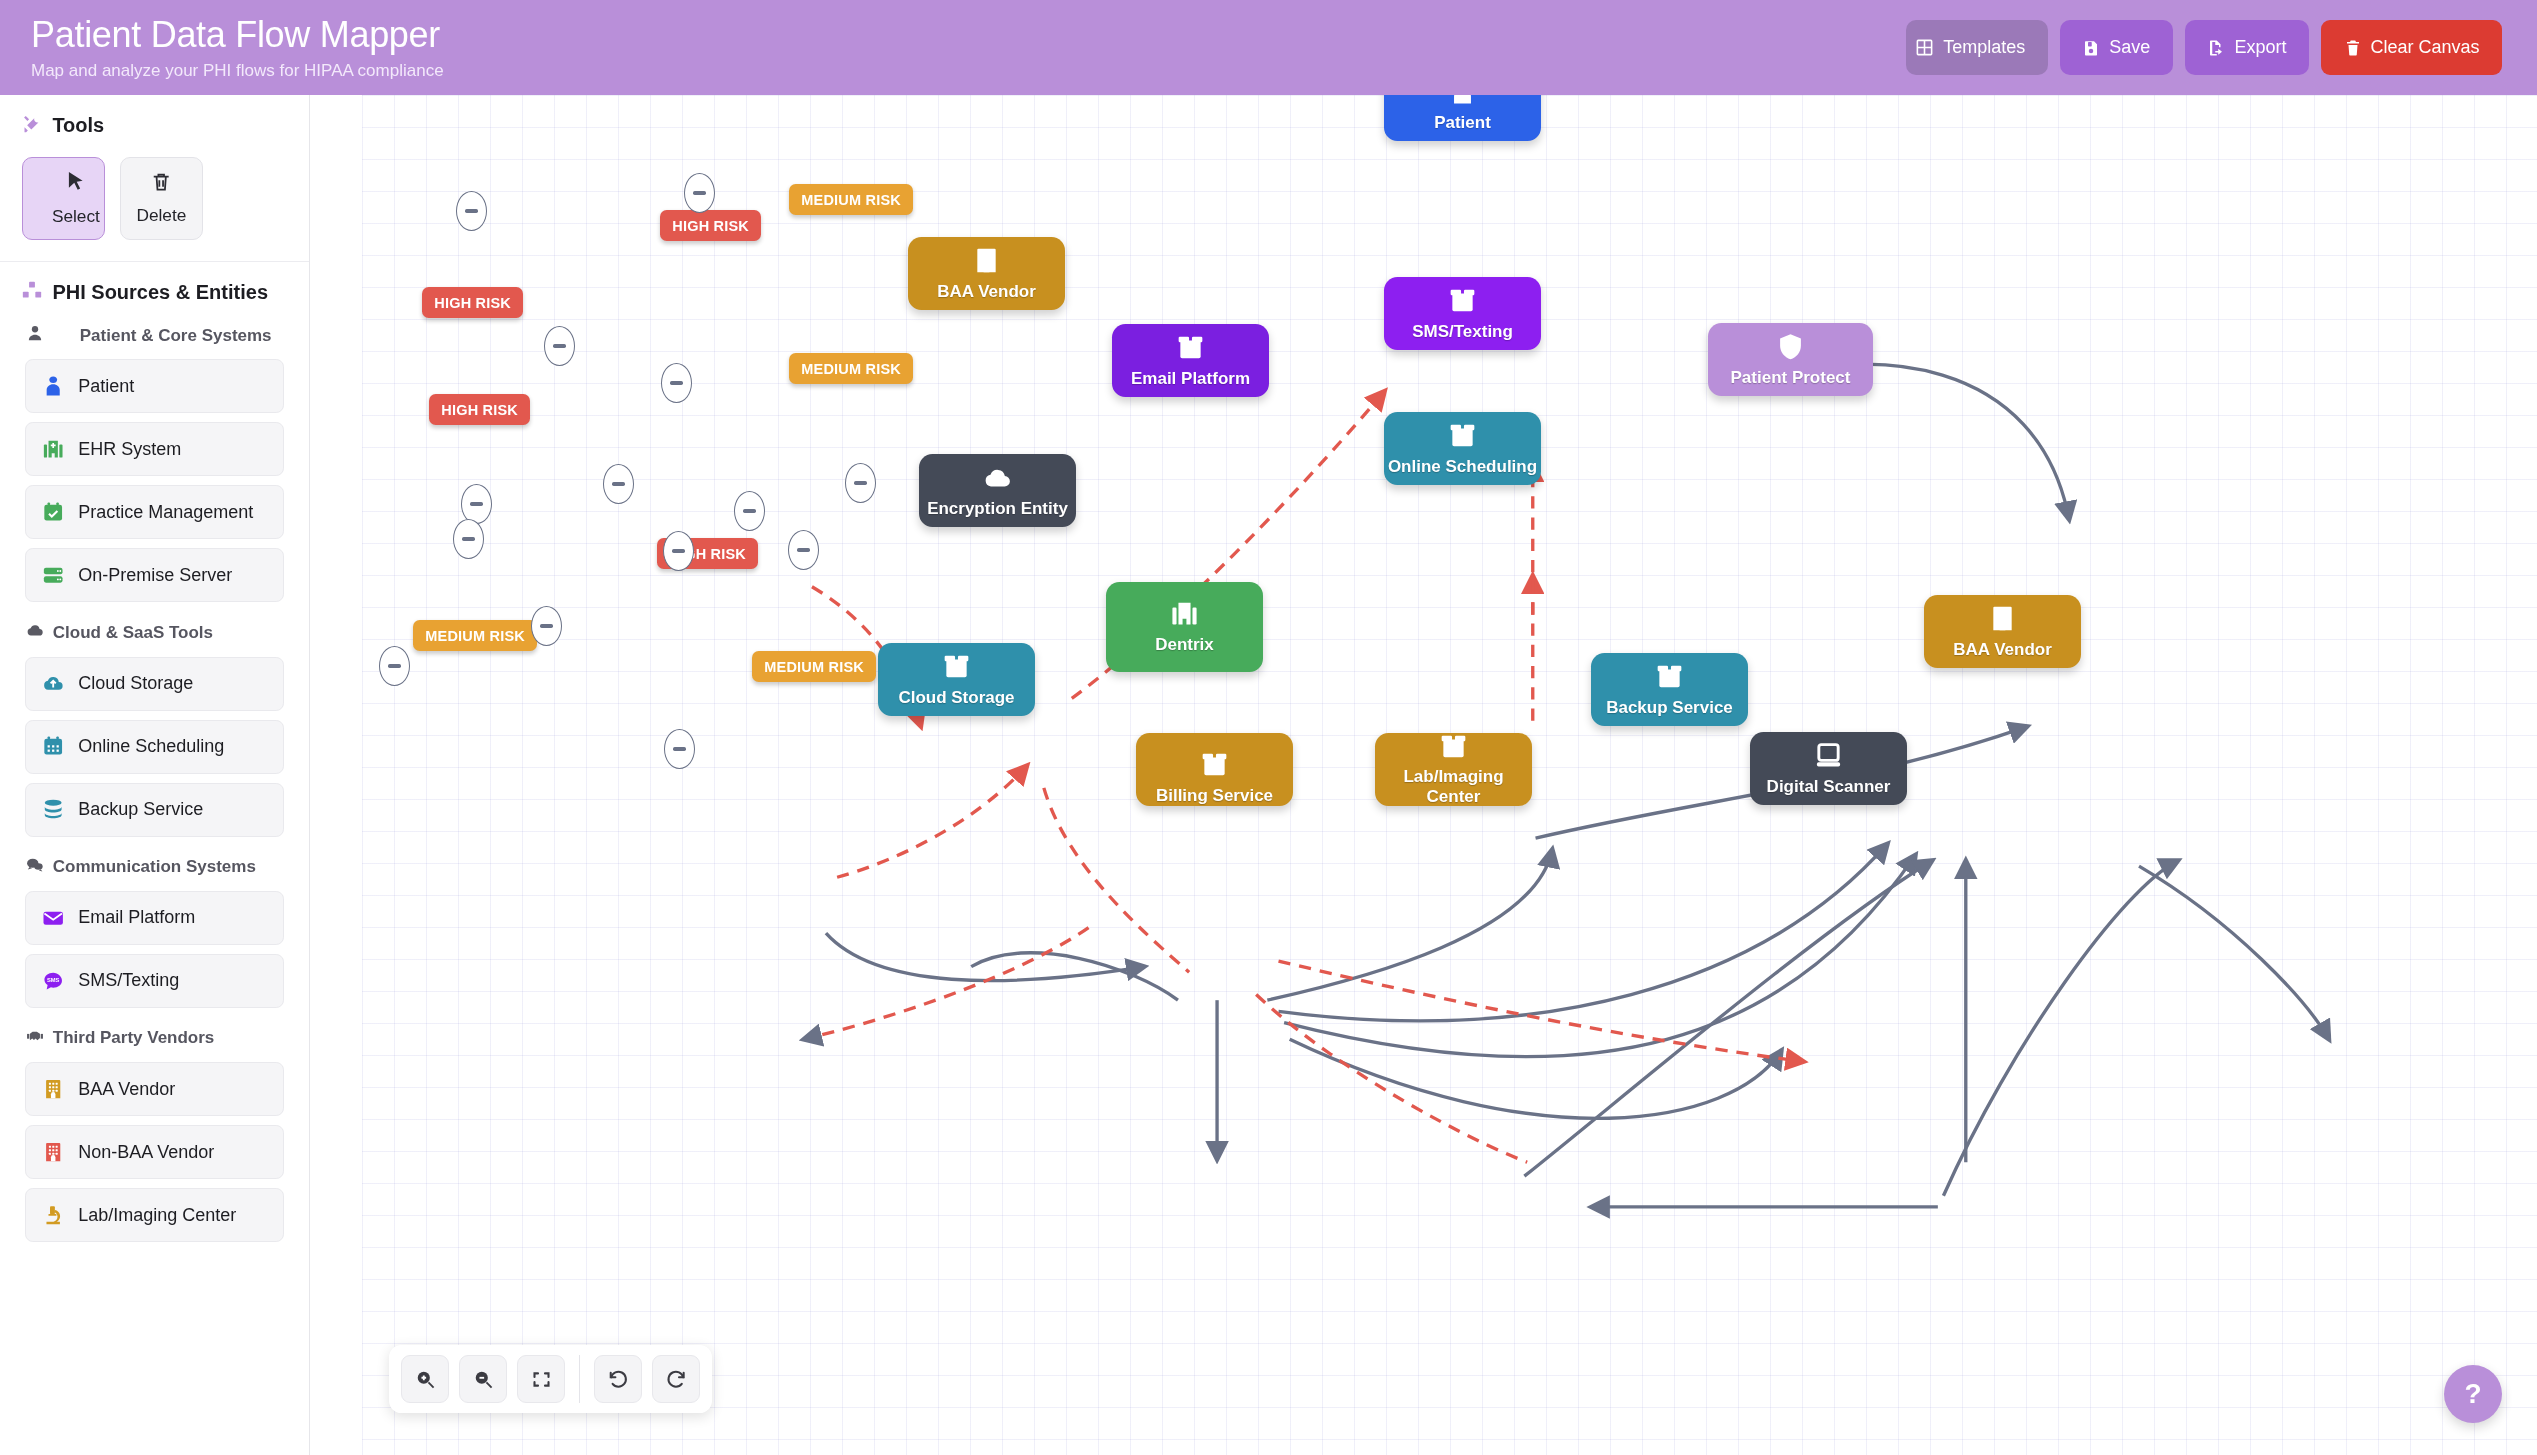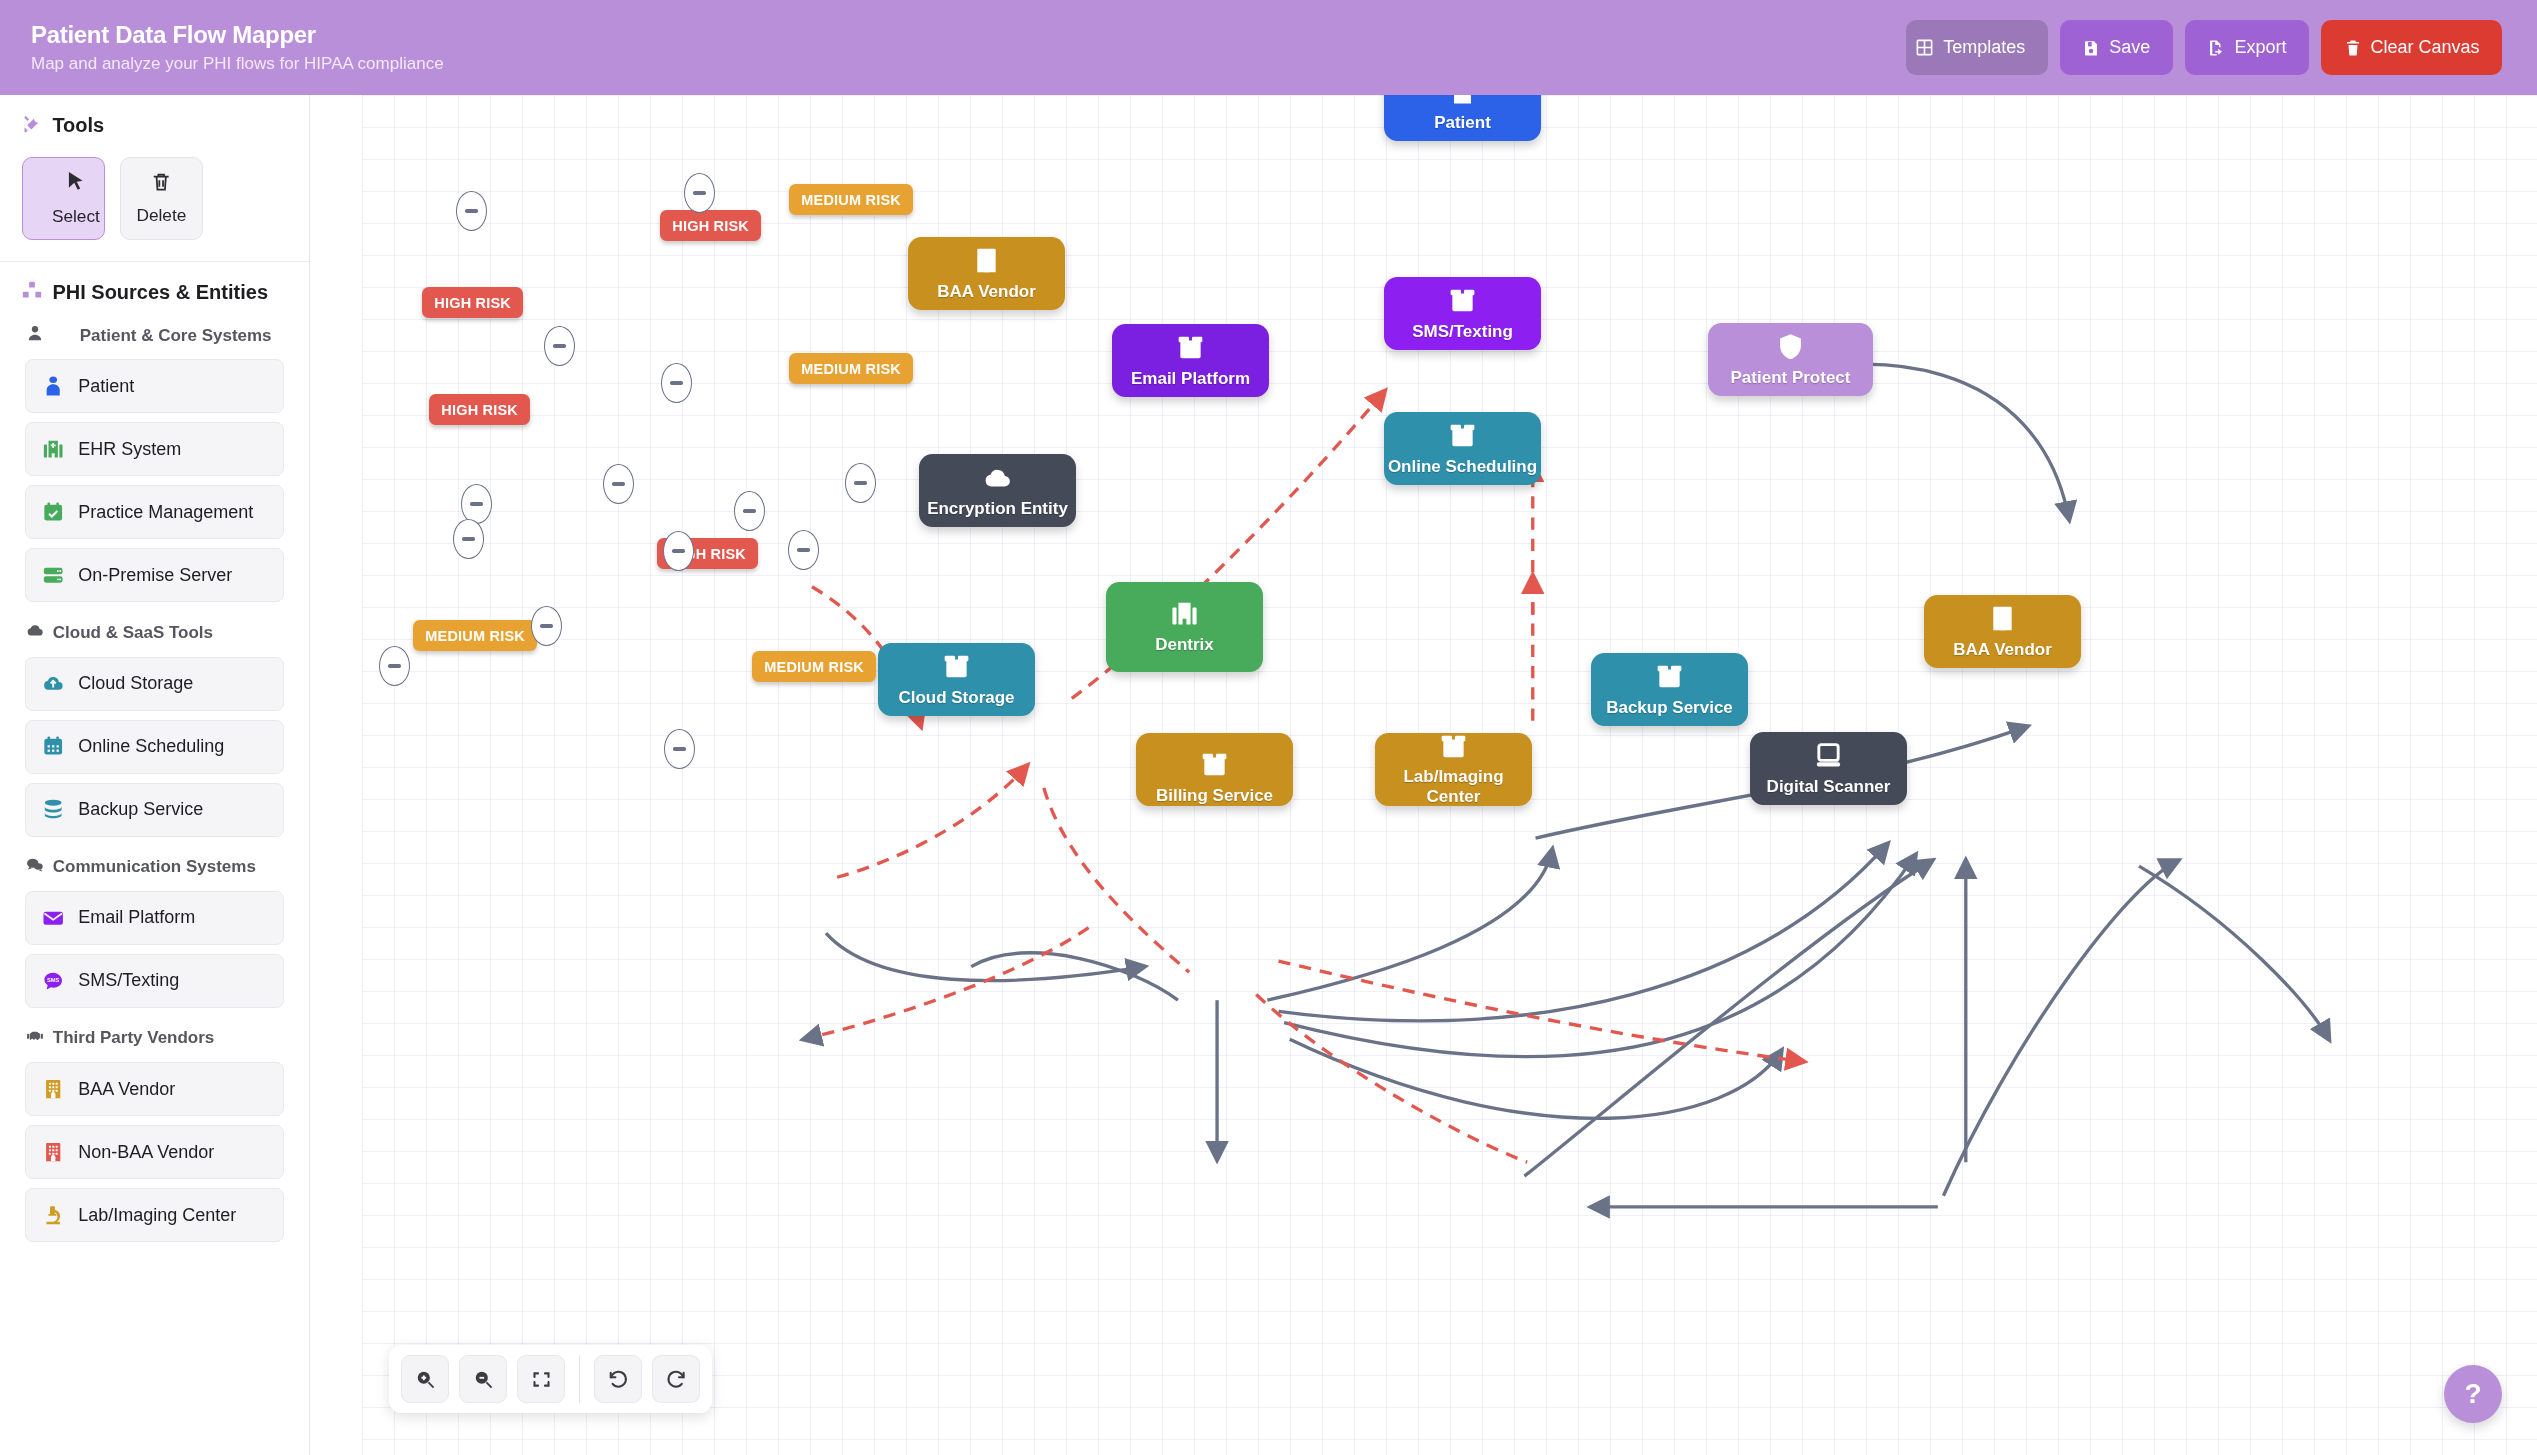--- a/index.html
+++ b/index.html
@@ -11,33 +11,33 @@
   }
 
   
   #header {
     position:absolute; left:0; top:0; width:2538px; height:95px;
     background:#b98fd9;
     display:flex; align-items:center; justify-content:space-between;
     padding:0 36px 0 31px;
   }
   #header .titles { display:flex; flex-direction:column; gap:5.6px; }
-  #app-title { font-size:24px; font-weight:bold; color:#ffffff; letter-spacing:-0.3px; }
+  #app-title { font-size:36px; font-weight:normal; color:#ffffff; letter-spacing:-0.3px; }
   #app-subtitle { font-size:17px; color:#f3e9fb; font-weight:400; }
   #header-actions { display:flex; align-items:center; gap:12.3px; }
   .hbtn {
     display:flex; align-items:center; gap:9px;
     height:55px; padding:0 22.4px;
     border-radius:10px; border:none;
     font-size:18px; color:#ffffff; font-family:"Liberation Sans", sans-serif;
     cursor:pointer; white-space:nowrap;
   }
   .hbtn.soft  { background:#9b79b8;padding-left:9px; }
   .hbtn.solid { background:#9e62d4; }
-  .hbtn.danger{ background:#dc3b32; }
+  .hbtn.danger{ background:#dc3b32;border-radius:9px; }
   .hbtn svg { display:block; }
 
   
   #sidebar {
     position:absolute; left:0; top:95px; width:310px; height:1360px;
     background:#ffffff; border-right:1.1px solid #e6e6ea;
     overflow:hidden;
   }
   .sb-section { padding:18px 22.4px 21px 22.4px; }
   .sb-section.divider { border-bottom:1.1px solid #ececf0; }

